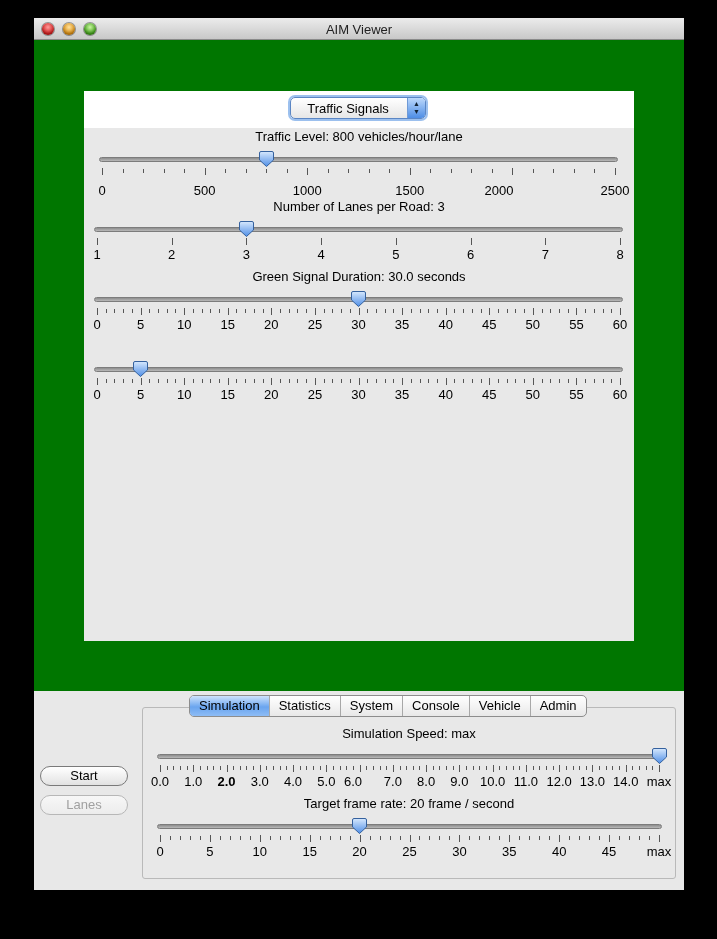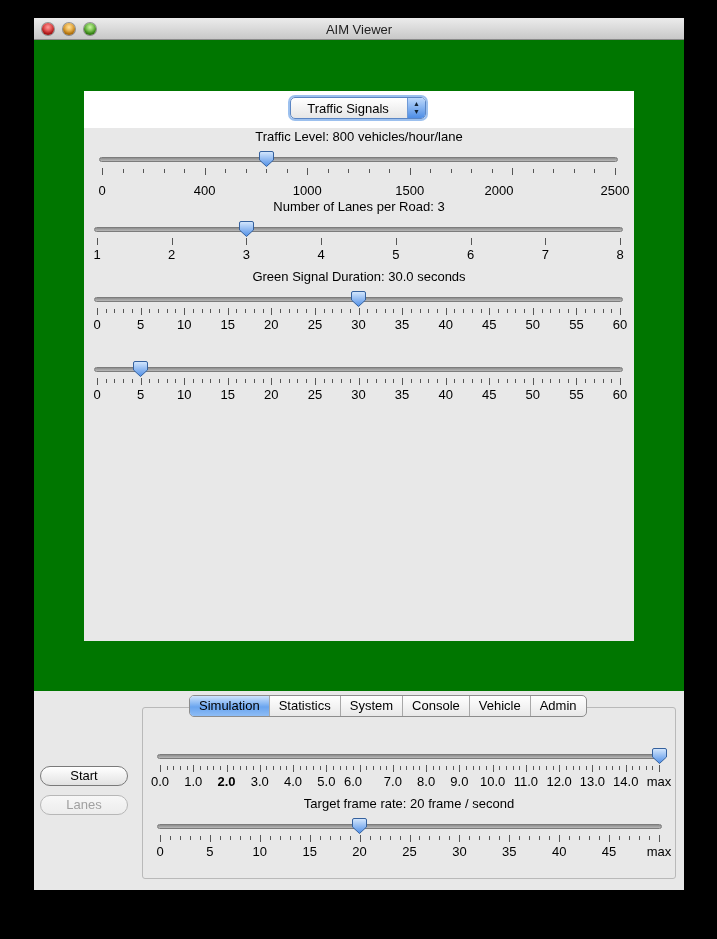--- a/index.html
+++ b/index.html
@@ -92,21 +92,21 @@
             <div class="tick minor" style="left: 369.36px;"></div>
             <div class="tick minor" style="left: 389.88px;"></div>
             <div class="tick major" style="left: 410.4px;"></div>
             <div class="tick minor" style="left: 430.92px;"></div>
             <div class="tick minor" style="left: 451.44px;"></div>
             <div class="tick minor" style="left: 471.96px;"></div>
             <div class="tick minor" style="left: 492.48px;"></div>
             <div class="tick major" style="left: 513px;"></div>
           </div>
           <div class="tick-label" style="left: 18px; top: 54px;">0</div>
-          <div class="tick-label" style="left: 120.6px; top: 54px;">400</div>
+          <div class="tick-label" style="left: 120.6px; top: 54px;">500</div>
           <div class="tick-label" style="left: 223.2px; top: 54px;">1000</div>
           <div class="tick-label" style="left: 325.8px; top: 54px;">1500</div>
           <div class="tick-label" style="left: 415px; top: 54px;">2000</div>
           <div class="tick-label" style="left: 531px; top: 54px;">2500</div>
           <div class="thumb" style="left: 174.66px; top: 22px;"><svg width="15" height="16" viewBox="0 0 15 16">
               <defs>
                 <linearGradient id="tg" x1="0" y1="0" x2="0" y2="1">
                   <stop offset="0" stop-color="#d6e8fd"></stop>
                   <stop offset="1" stop-color="#4f8ee6"></stop>
                 </linearGradient>
@@ -324,20 +324,21 @@
         </div>
     </div>
   </div>
 
   <div class="bottom">
     <div class="btn" style="top:75px">Start</div>
     <div class="btn disabled" style="top:104px">Lanes</div>
 
     <div class="tabbox">
       <div class="slider-block" style="top:18px;left:0;width:532px;height:70px">
+        <div class="slider-label">Simulation Speed: max</div>
       <div class="track" style="left: 14px; width: 505px; top: 28px;"></div>
           <div class="ticks" style="left: 17px; width: 499px; top: 39px;">
             <div class="tick major" style="left: 0px;"></div>
             <div class="tick minor" style="left: 6.65333px;"></div>
             <div class="tick minor" style="left: 13.3067px;"></div>
             <div class="tick minor" style="left: 19.96px;"></div>
             <div class="tick minor" style="left: 26.6133px;"></div>
             <div class="tick major" style="left: 33.2667px;"></div>
             <div class="tick minor" style="left: 39.92px;"></div>
             <div class="tick minor" style="left: 46.5733px;"></div>

